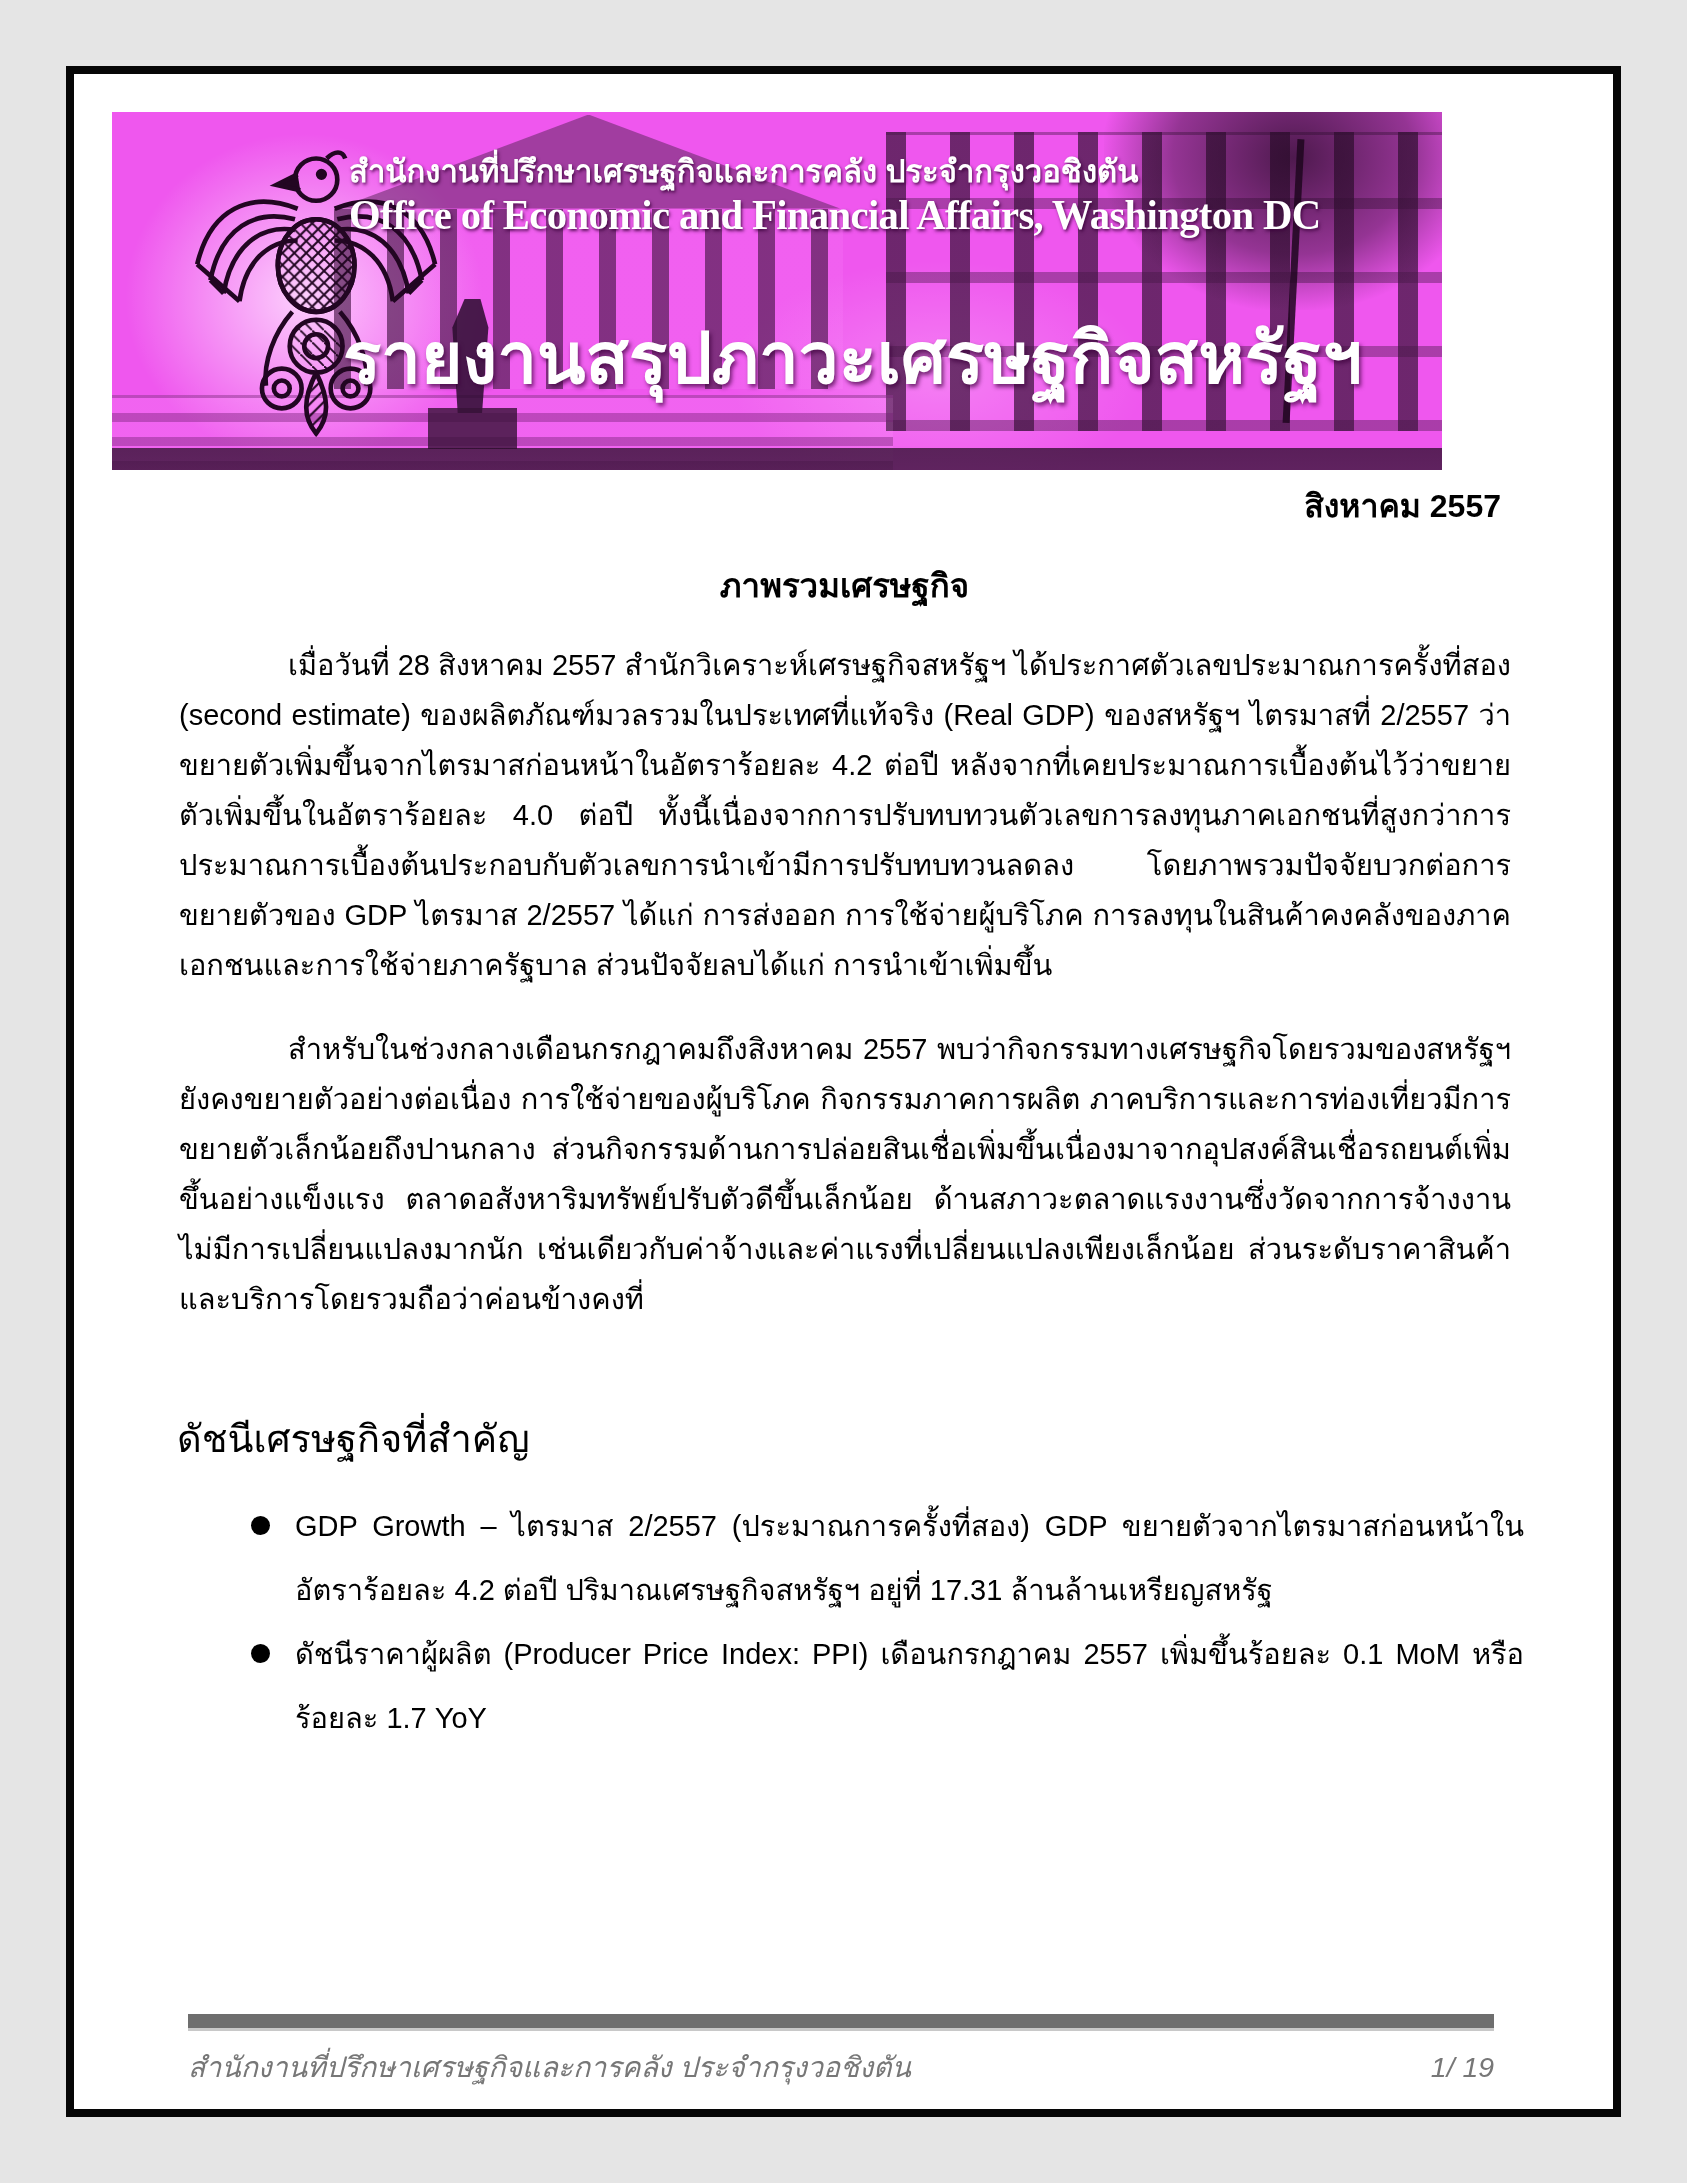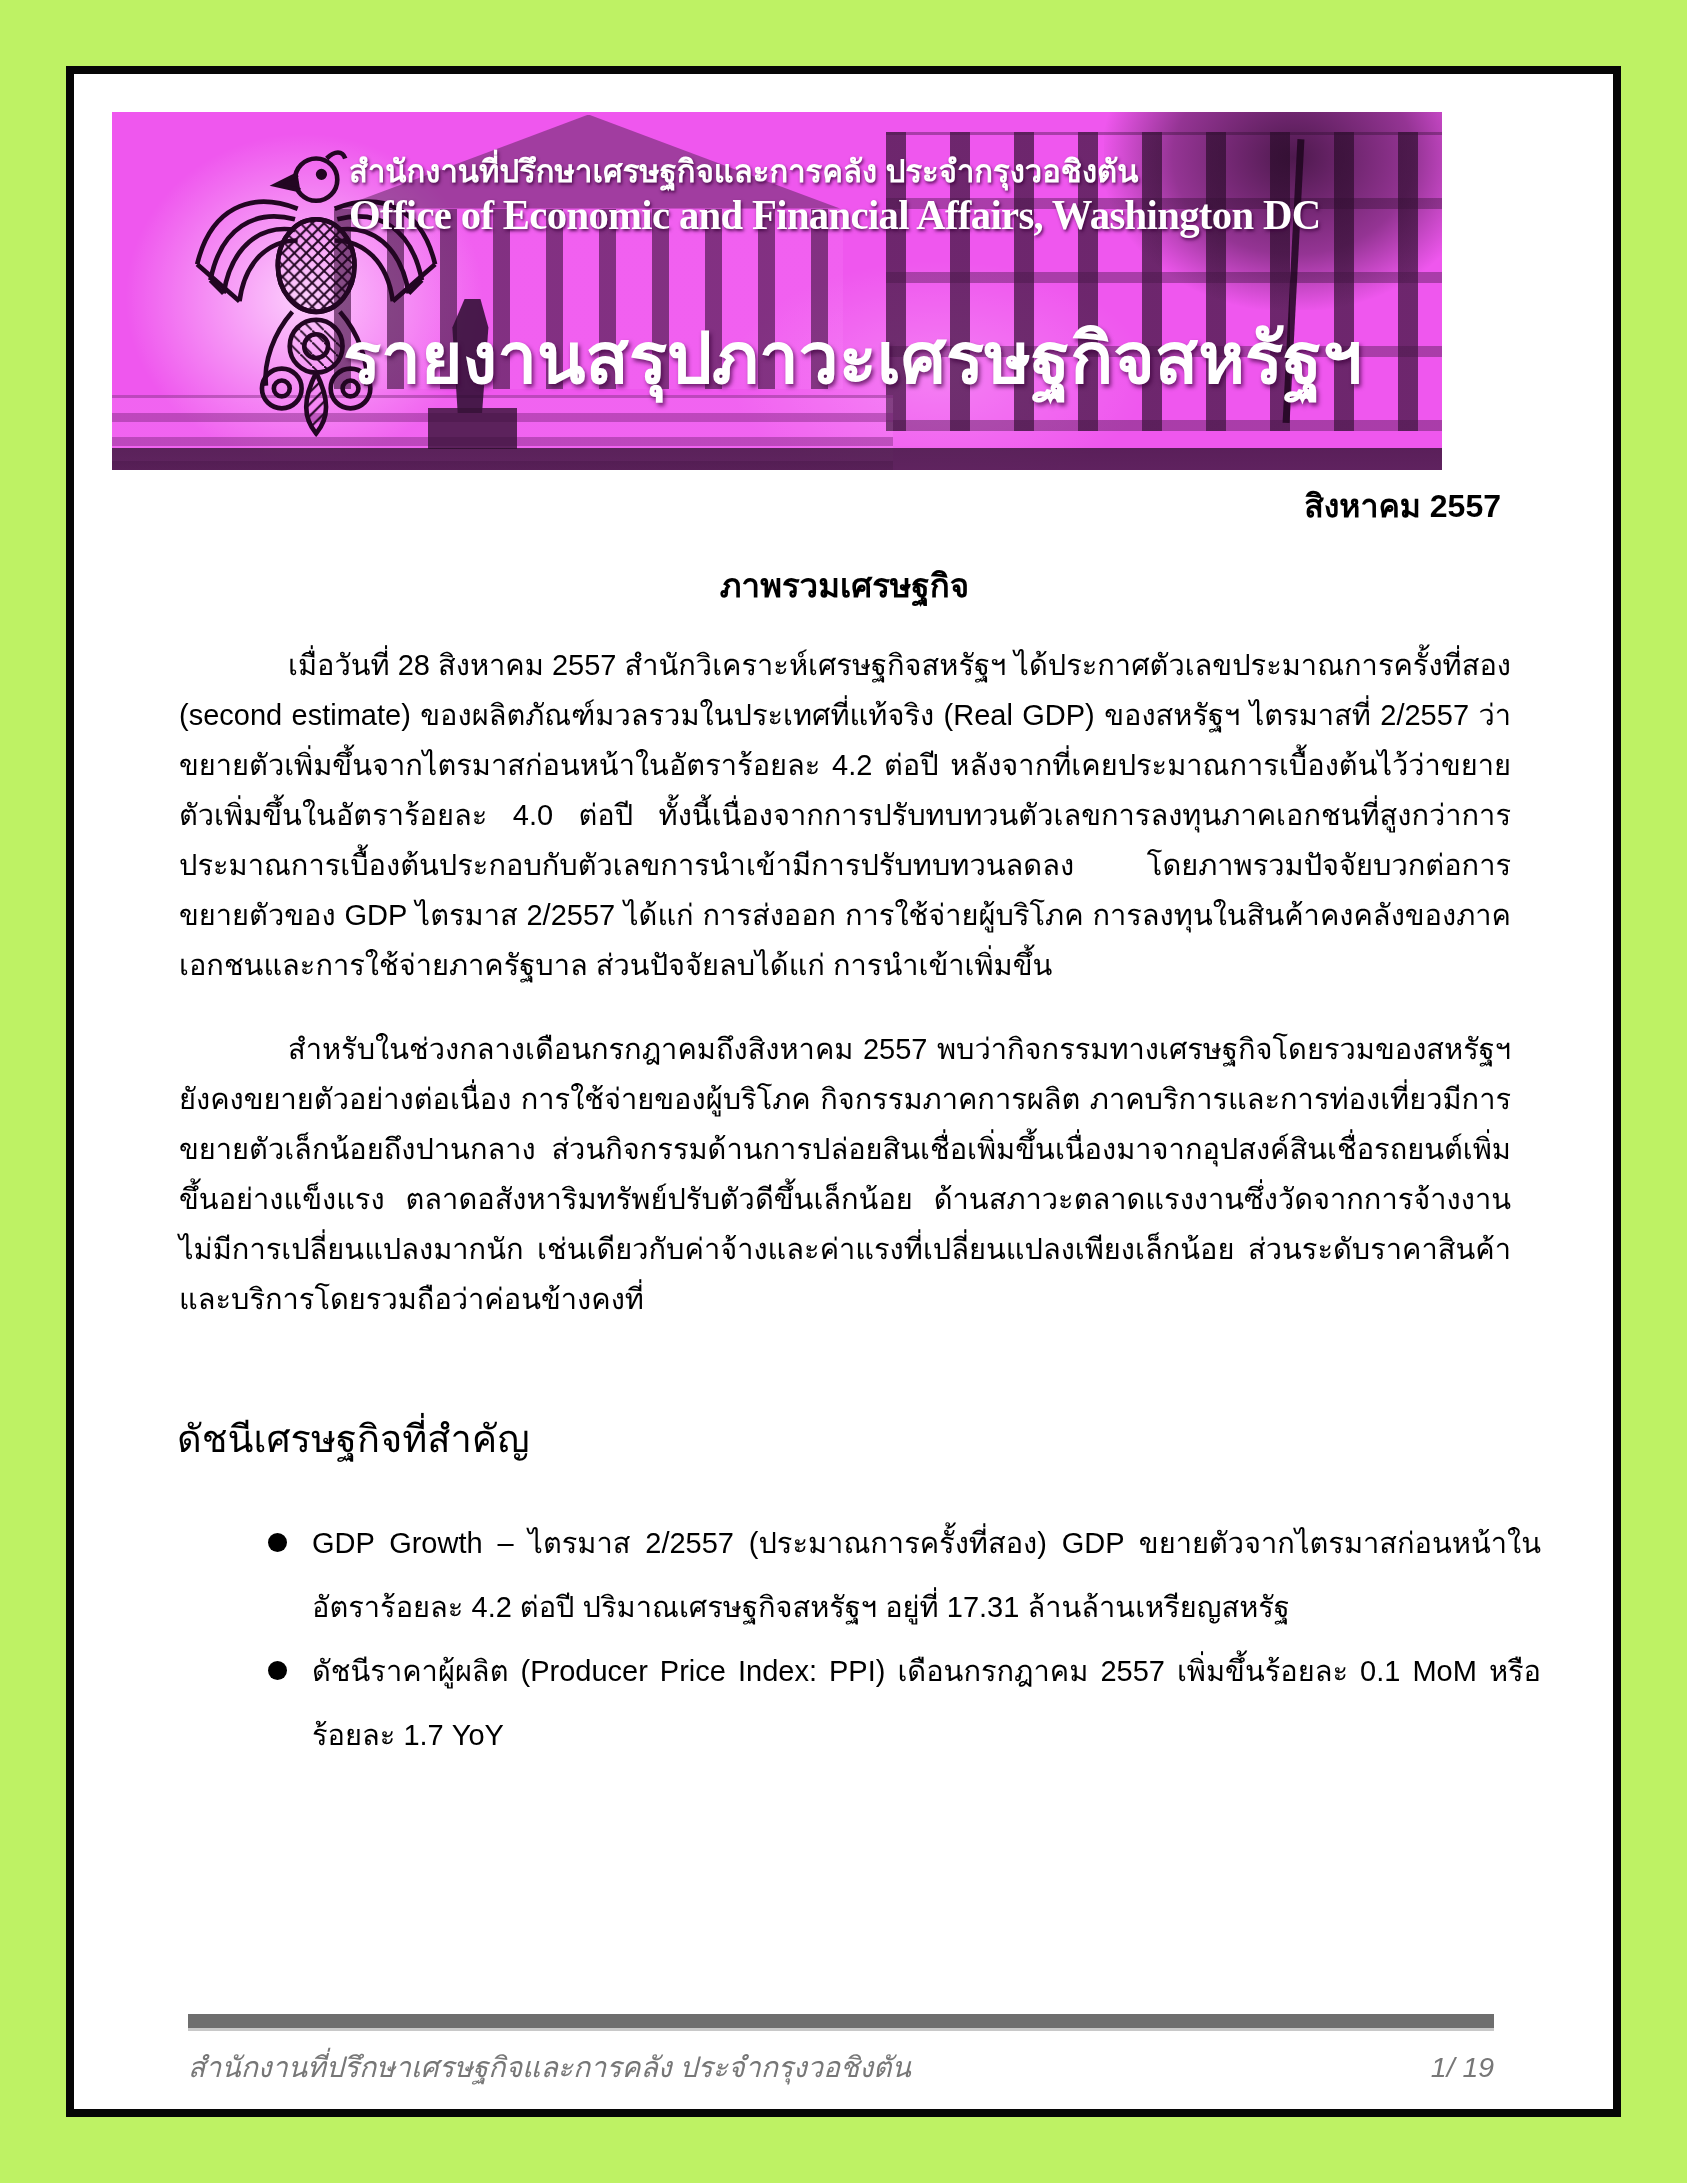--- a/index.html
+++ b/index.html
@@ -1,16 +1,16 @@
 <!DOCTYPE html>
 <html style="font-size:10.6px"><head>
 <meta charset="utf-8">
 <style>
   html,body{margin:0;padding:0;background:#ffffff;}
-  .page{position:relative;width:1687px;height:2183px;background:#bef264;overflow:hidden;
+  .page{position:relative;width:1687px;height:2183px;background:#e5e5e5;overflow:hidden;
         font-family:"Liberation Sans","DejaVu Sans",sans-serif;color:#000;}
   .frame{position:absolute;left:66px;top:66px;width:1555px;height:2051px;
          border:8.6px solid #060606;box-sizing:border-box;background:#ffffff;}
 
   
   .banner{position:absolute;left:112px;top:112px;width:1330px;height:358px;
           background:#ef57ee;overflow:hidden;}
   .banner *{position:absolute;}
   .glow{left:-46px;top:-33px;width:476px;height:437px;
         background:radial-gradient(closest-side,rgba(255,228,255,.85),rgba(255,228,255,0) 75%);}
@@ -47,21 +47,21 @@
   
   .date-row{position:absolute;left:170px;top:480px;width:1331px;text-align:right;
             font-size:32px;font-weight:bold;}
   .doc-title{position:absolute;left:179px;top:559px;width:1331px;text-align:center;
              font-size:33px;font-weight:bold;}
   .para{position:absolute;left:179px;width:1332px;font-size:29px;line-height:50px;
         text-align:justify;text-indent:109px;}
   .para1{top:640px;}
   .para2{top:1024px;}
   .h2{position:absolute;left:177px;top:1408px;font-size:38px;font-weight:normal;}
-  .bullet-list{position:absolute;left:250px;top:1494px;width:1274px;margin:17px;padding:0;
+  .bullet-list{position:absolute;left:250px;top:1494px;width:1274px;margin:0;padding:0;
                list-style:none;}
   .bullet-list li{position:relative;padding-left:45px;font-size:29px;line-height:64px;
                   text-align:justify;}
   .bullet-dot{position:absolute;left:1.3px;top:22px;width:19px;height:19px;border-radius:50%;
               background:#000;}
 
   
   .divider{position:absolute;left:188px;top:2014px;width:1306px;height:14px;
            background:#6e6e6e;border-bottom:3.3px solid #c8c8c8;}
   .footer-row{position:absolute;left:188px;top:2044px;width:1306px;display:flex;

